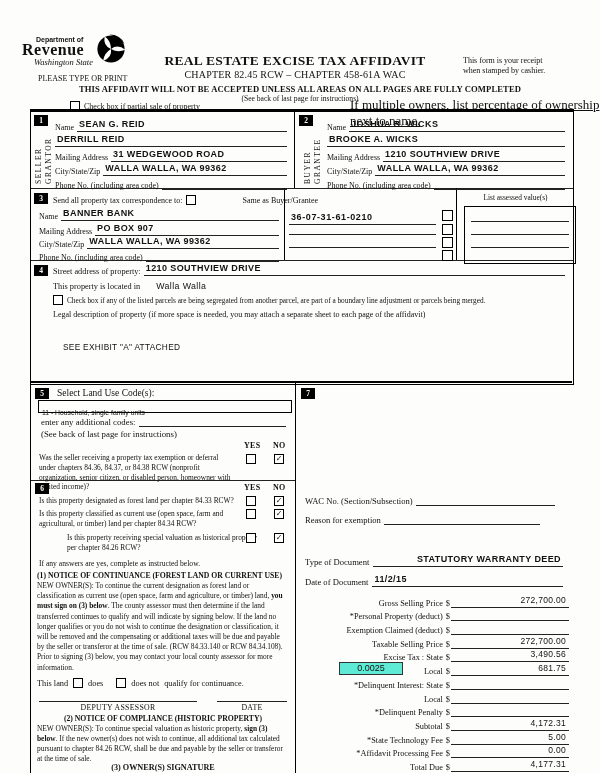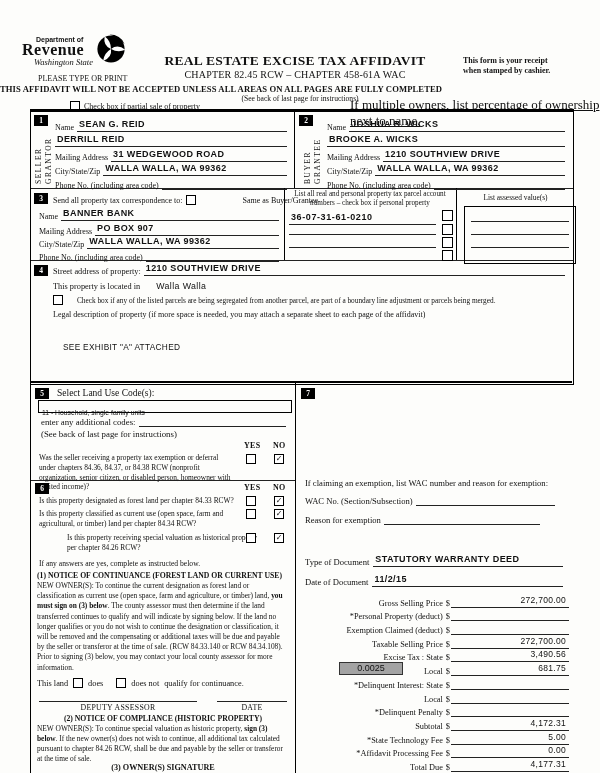--- a/index.html
+++ b/index.html
@@ -5,23 +5,23 @@
   html,body{margin:0;padding:0;background:#e9e9e7;}
   .page{position:relative;width:600px;height:773px;background:#fdfdfb;margin:0 auto;
         font-family:"Liberation Serif",serif;color:#111;overflow:hidden;}
   .abs{position:absolute;}
   
   .dept{display:block;font-size:7px;font-weight:bold;font-family:"Liberation Sans",sans-serif;margin-left:14px;}
   .rev{display:block;font-size:16px;font-weight:bold;letter-spacing:.5px;line-height:14px;}
   .wa{display:block;font-size:8.5px;font-style:italic;margin-left:12px;}
   .title{font-weight:bold;font-size:13.5px;letter-spacing:.3px;text-align:center;}
   .chapter{font-size:10px;text-align:center;letter-spacing:.2px;}
-  .receipt{font-size:8px;line-height:10px;font-weight:bold;}
+  .receipt{font-size:8px;line-height:10px;}
   .small{font-size:8px;}
-  .warn{font-weight:bold;font-size:8.6px;letter-spacing:.1px;}
+  .warn{font-weight:bold;font-size:8.6px;text-align:center;letter-spacing:.1px;}
   .seeback{font-size:7.6px;text-align:center;}
   
   .badge{background:#000;color:#fff;font-size:7.5px;font-weight:bold;width:14px;height:11px;
          display:inline-flex;align-items:center;justify-content:center;}
   .cb{width:8px;height:8px;border:1px solid #000;display:inline-flex;align-items:center;justify-content:center;
       font-size:8px;line-height:8px;font-family:"DejaVu Sans",sans-serif;background:#fff;flex:none;}
   .ul{border-bottom:1px solid #222;}
   .vrole{display:flex;gap:1px;}
   .vrole span{writing-mode:vertical-rl;transform:rotate(180deg);font-size:7.5px;letter-spacing:1.5px;}
   .frow{display:flex;align-items:flex-end;}
@@ -32,21 +32,21 @@
   .yn{font-size:8px;font-weight:bold;letter-spacing:.3px;}
   .para{font-size:7.4px;line-height:10.2px;text-align:left;}
   .bold{font-weight:bold;}
   .ntitle{font-size:7.7px;font-weight:bold;}
   .money-row{display:flex;align-items:flex-end;height:13.7px;position:relative;}
   .m-label{flex:1;text-align:right;font-size:8.3px;white-space:nowrap;}
   .m-cur{font-size:8.3px;margin:0 1px 0 3px;}
   .m-line{width:112px;border-bottom:1px solid #222;text-align:right;padding:0 3px;}
   .m-val{font-family:"Liberation Sans",sans-serif;font-size:8.5px;letter-spacing:.3px;}
   .rate-box{position:absolute;left:40px;top:0;width:62px;height:11px;border:1.5px solid #333;
-            text-align:center;font-family:"Liberation Sans",sans-serif;font-size:9px;line-height:11px;background:#a3a3a3;}
+            text-align:center;font-family:"Liberation Sans",sans-serif;font-size:9px;line-height:11px;background:#5eead4;}
   .hl{background:#222;height:1px;}
   .sans{font-family:"Liberation Sans",sans-serif;}
 </style>
 </head>
 <body>
 
 <div class="page">
 
   <div class="abs" style="left:22px;top:36px;display:flex;align-items:flex-start;">
     <div>
@@ -160,24 +160,20 @@
       <div class="frow" style="height:13px;">
         <span class="flabel">City/State/Zip</span>
         <span class="fline"><span class="fval">WALLA WALLA, WA  99362</span></span>
       </div>
       <div class="frow" style="height:13px;">
         <span class="flabel">Phone No. (including area code)</span>
         <span class="fline"></span>
       </div>
     </div>
 
-    <div class="abs" style="left:255px;top:78px;width:168px;text-align:center;font-size:7.2px;line-height:8.6px;">
-      <span>List all real and personal property tax parcel account</span><br>
-      <span>numbers – check box if personal property</span>
-    </div>
     <div class="abs" style="left:258px;top:96px;width:164px;">
       <div class="frow" style="height:14px;align-items:center;">
         <span class="fline"><span class="fval" style="letter-spacing:.6px;">36-07-31-61-0210</span></span>
         <span class="cb" style="margin-left:6px;width:9px;height:9px;"></span>
       </div>
       <div class="frow" style="height:13px;">
         <span class="fline"></span>
         <span class="cb" style="margin-left:6px;width:9px;height:9px;"></span>
       </div>
       <div class="frow" style="height:13px;">
@@ -200,21 +196,21 @@
 
     <span class="abs badge" style="left:3px;top:153px;">4</span>
     <div class="abs frow" style="left:22px;top:150px;width:512px;height:14px;">
       <span class="flabel" style="font-size:8.3px;">Street address of property:</span>
       <span class="fline"><span class="fval">1210 SOUTHVIEW DRIVE</span></span>
     </div>
     <div class="abs" style="left:22px;top:169px;font-size:8.3px;">
       <span>This property is located in</span>
       <span class="fval" style="font-weight:normal;margin-left:14px;font-size:8.8px;">Walla Walla</span>
     </div>
-    <div class="abs" style="left:22px;top:183px;display:flex;gap:14px;align-items:flex-end;width:515px;">
+    <div class="abs" style="left:22px;top:183px;display:flex;gap:4px;align-items:flex-end;width:515px;">
       <span class="cb"></span>
       <span style="font-size:7.3px;">Check box if any of the listed parcels are being segregated from another parcel, are part of a boundary line adjustment or parcels being merged.</span>
     </div>
     <div class="abs" style="left:22px;top:198px;font-size:8px;width:515px;">Legal description of property (if more space is needed, you may attach a separate sheet to each page of the affidavit)</div>
     <div class="abs sans" style="left:32px;top:230px;font-size:8.3px;letter-spacing:.3px;">SEE EXHIBIT "A" ATTACHED</div>
   </div>
 
   <div class="abs" style="left:30px;top:381px;width:542px;height:392px;border-top:2px solid #000;">
 
     <div class="abs" style="left:0;top:0;width:264px;height:392px;border-left:1px solid #000;border-right:1px solid #000;">
@@ -278,31 +274,30 @@
       <div class="abs ntitle" style="left:0;top:331px;width:264px;text-align:center;">(2) NOTICE OF COMPLIANCE (HISTORIC PROPERTY)</div>
       <div class="abs para" style="left:6px;top:341px;width:252px;line-height:9.9px;">
         <span>NEW OWNER(S): To continue special valuation as historic property, </span><span class="bold">sign (3) below</span><span>. If the new owner(s) does not wish to continue, all additional tax calculated pursuant to chapter 84.26 RCW, shall be due and payable by the seller or transferor at the time of sale.</span>
       </div>
       <div class="abs" style="left:0;top:380px;width:264px;text-align:center;font-size:8.2px;font-weight:bold;">(3)  OWNER(S) SIGNATURE</div>
     </div>
 
     <div class="abs" style="left:265px;top:0;width:277px;height:392px;">
       <span class="abs badge" style="left:6px;top:5px;">7</span>
 
-      <div class="abs" style="left:10px;top:95px;font-size:8.6px;">If claiming an exemption, list WAC number and reason for exemption:</div>
       <div class="abs frow" style="left:10px;top:111px;width:250px;height:12px;">
         <span style="font-size:8.6px;padding-right:3px;white-space:nowrap;">WAC No. (Section/Subsection)</span>
         <span class="fline"></span>
       </div>
       <div class="abs frow" style="left:10px;top:130px;width:235px;height:12px;">
         <span style="font-size:8.6px;padding-right:3px;white-space:nowrap;">Reason for exemption</span>
         <span class="fline"></span>
       </div>
 
-      <div class="abs frow" style="left:10px;top:171px;width:258px;height:13px;">
+      <div class="abs frow" style="left:10px;top:171px;width:258px;height:13px;text-align:right;">
         <span style="font-size:8.6px;padding-right:4px;white-space:nowrap;">Type of Document</span>
         <span class="fline"><span class="fval">STATUTORY WARRANTY DEED</span></span>
       </div>
       <div class="abs frow" style="left:10px;top:191px;width:258px;height:13px;">
         <span style="font-size:8.6px;padding-right:4px;white-space:nowrap;">Date of Document</span>
         <span class="fline"><span class="fval">11/2/15</span></span>
       </div>
 
       <div class="abs" style="left:4px;top:211px;width:270px;">
         <div class="money-row">

